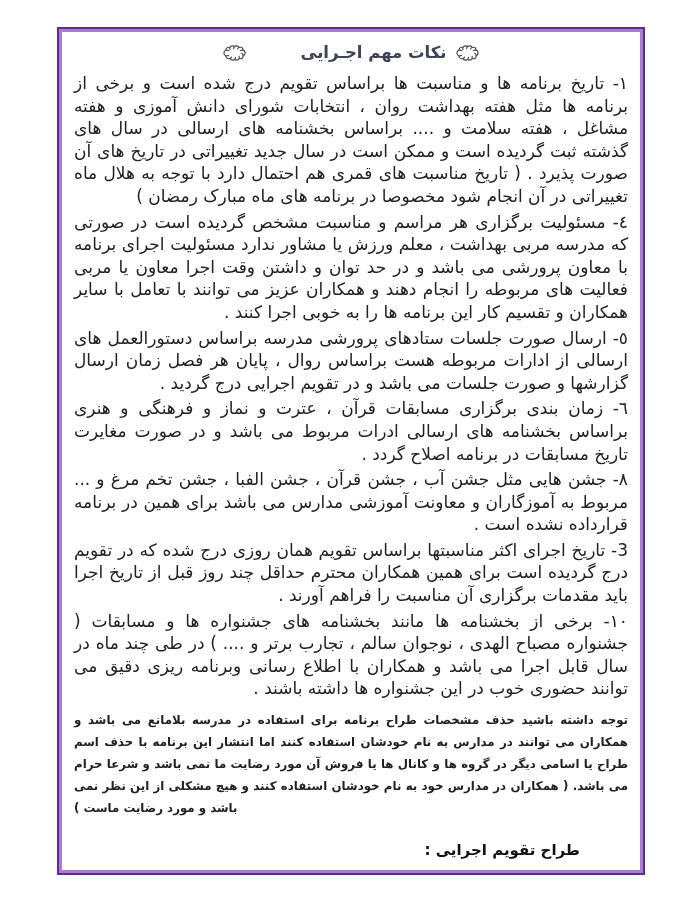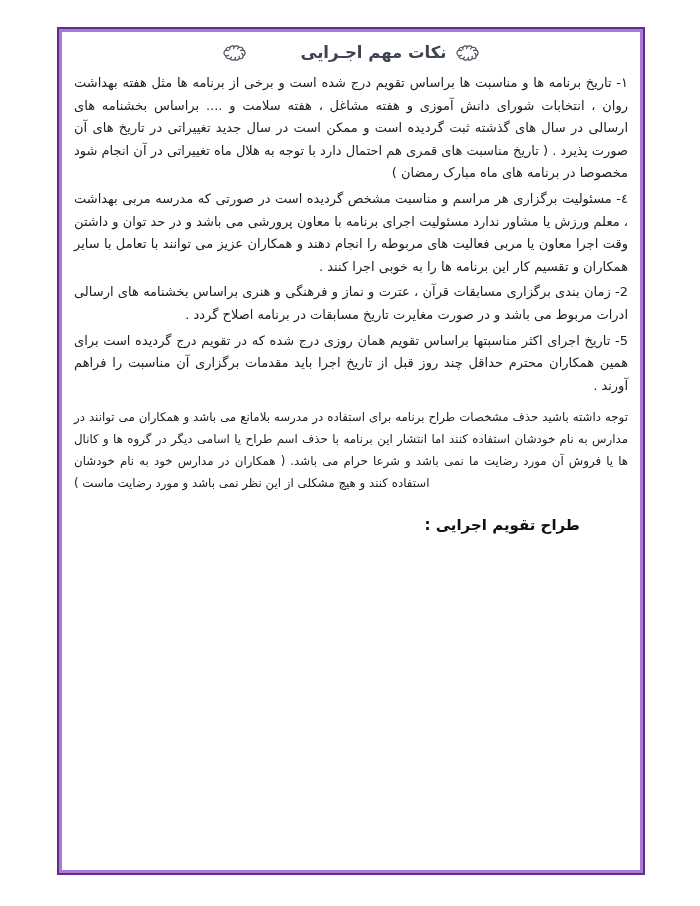--- a/index.html
+++ b/index.html
@@ -21,29 +21,29 @@
   .title-row{
     display:flex;align-items:center;justify-content:center;gap:9px;
     margin:4px 0 10px 0;
   }
   .doc-title{
     font-size:16.5px;font-weight:bold;color:#3d4351;letter-spacing:0;margin-left:45px;
   }
   .ornament{display:inline-block;line-height:0;}
   .body-text p{
     margin:0 0 3px 0;
-    font-size:13px;
+    font-size:17px;
     line-height:22.6px;
     color:#23211f;
     text-align:justify;
     text-align-last:right;
   }
   .note{
     margin-top:9px !important;
-    font-weight:normal;
+    font-weight:bold;
     color:#151310;
     line-height:22px !important;
     font-size:11.8px !important;
     text-align-last:left !important;
   }
   .designer-label{
     margin-top:22px;
     font-size:15px;font-weight:bold;color:#13110e;
     text-align:right;
     padding-right:48px;
@@ -89,21 +89,24 @@
               <circle cx="4" cy="8" r="3"></circle>
           </g>
           <ellipse cx="12" cy="8" rx="7.2" ry="4.2" fill="#ffffff" stroke="none"></ellipse>
         </svg>
       </span>
     </div>
 
     <div class="body-text">
       <p>۱- تاریخ برنامه ها و مناسبت ها براساس تقویم درج شده است و برخی از برنامه ها مثل هفته بهداشت روان ، انتخابات شورای دانش آموزی  و هفته مشاغل ، هفته سلامت و .... براساس بخشنامه های ارسالی در سال های گذشته ثبت گردیده است و ممکن است در سال جدید تغییراتی در تاریخ های آن صورت پذیرد . ( تاریخ مناسبت های قمری هم احتمال دارد با توجه به هلال ماه تغییراتی در آن انجام شود مخصوصا در برنامه های ماه مبارک رمضان )</p>
       <p>٤- مسئولیت برگزاری هر مراسم و مناسبت مشخص گردیده است در صورتی که مدرسه مربی بهداشت ، معلم ورزش یا مشاور ندارد مسئولیت اجرای برنامه با معاون پرورشی می باشد و در حد توان و داشتن وقت اجرا معاون یا مربی فعالیت های مربوطه را انجام دهند و همکاران عزیز می توانند با تعامل با سایر همکاران و تقسیم کار این برنامه ها را به خوبی اجرا کنند .</p>
-      <p>2- زمان بندی برگزاری مسابقات قرآن ، عترت و نماز و فرهنگی و هنری براساس بخشنامه های ارسالی ادرات مربوط می باشد و در صورت مغایرت تاریخ مسابقات در برنامه اصلاح گردد .</p>
-      <p>5- تاریخ اجرای اکثر مناسبتها براساس تقویم همان روزی درج شده که در تقویم درج گردیده است برای همین همکاران محترم حداقل چند روز قبل از تاریخ اجرا باید مقدمات برگزاری آن مناسبت را فراهم آورند .</p>
+      <p>٥- ارسال صورت جلسات ستادهای پرورشی مدرسه براساس دستورالعمل های ارسالی از ادارات مربوطه هست براساس روال ، پایان هر فصل زمان ارسال گزارشها و صورت جلسات می باشد و در تقویم اجرایی درج گردید .</p>
+      <p>٦- زمان بندی برگزاری مسابقات قرآن ، عترت و نماز و فرهنگی و هنری براساس بخشنامه های ارسالی ادرات مربوط می باشد و در صورت مغایرت تاریخ مسابقات در برنامه اصلاح گردد .</p>
+      <p>۸- جشن هایی مثل جشن آب ، جشن قرآن ، جشن الفبا ، جشن تخم مرغ و ... مربوط به آموزگاران و معاونت آموزشی مدارس می باشد برای همین در برنامه قرارداده نشده است .</p>
+      <p>3- تاریخ اجرای اکثر مناسبتها براساس تقویم همان روزی درج شده که در تقویم درج گردیده است برای همین همکاران محترم حداقل چند روز قبل از تاریخ اجرا باید مقدمات برگزاری آن مناسبت را فراهم آورند .</p>
+      <p>۱۰- برخی از بخشنامه ها مانند بخشنامه های جشنواره ها و مسابقات ( جشنواره مصباح الهدی ، نوجوان سالم ، تجارب برتر و .... ) در طی چند ماه در سال قابل اجرا می باشد و همکاران با اطلاع رسانی وبرنامه ریزی دقیق می توانند حضوری خوب در این جشنواره ها داشته باشند .</p>
       <p class="note">توجه داشته باشید حذف مشخصات طراح برنامه برای استفاده در مدرسه بلامانع می باشد و همکاران  می توانند در مدارس به نام خودشان استفاده کنند اما انتشار این برنامه با حذف اسم طراح یا اسامی دیگر در گروه ها و کانال ها یا فروش آن مورد رضایت ما نمی باشد و  شرعا حرام می باشد.  ( همکاران در مدارس خود به نام خودشان استفاده کنند و هیچ مشکلی از این نظر نمی باشد و مورد رضایت ماست )</p>
     </div>
 
     <div class="designer-label">طراح تقویم اجرایی :</div>
 
   </div>
 </div>
 
 </body></html>

